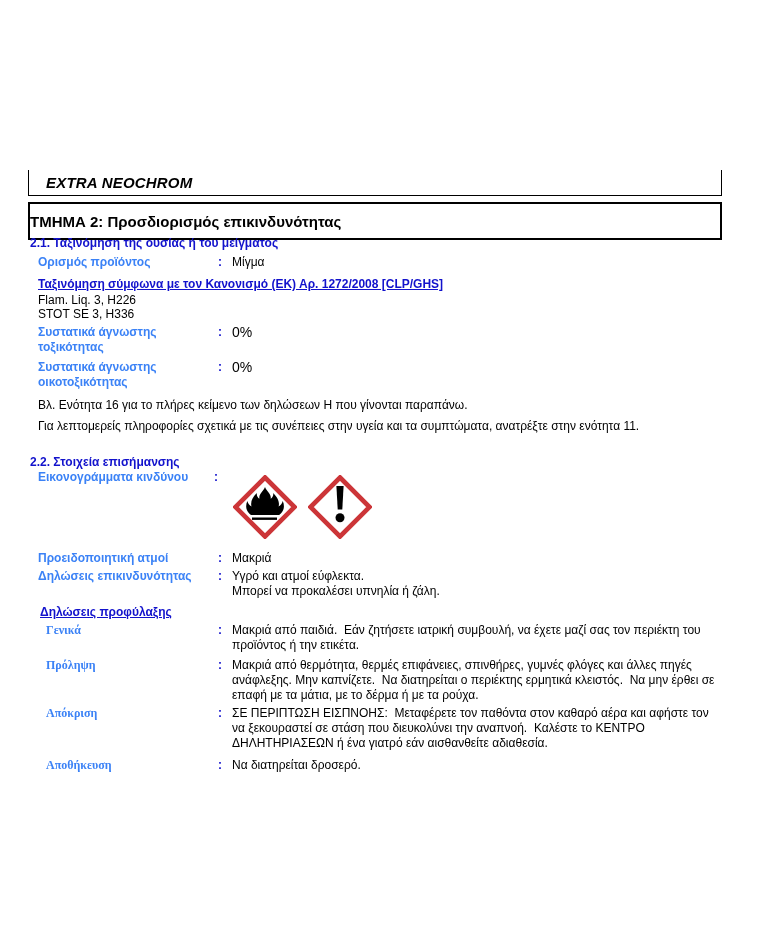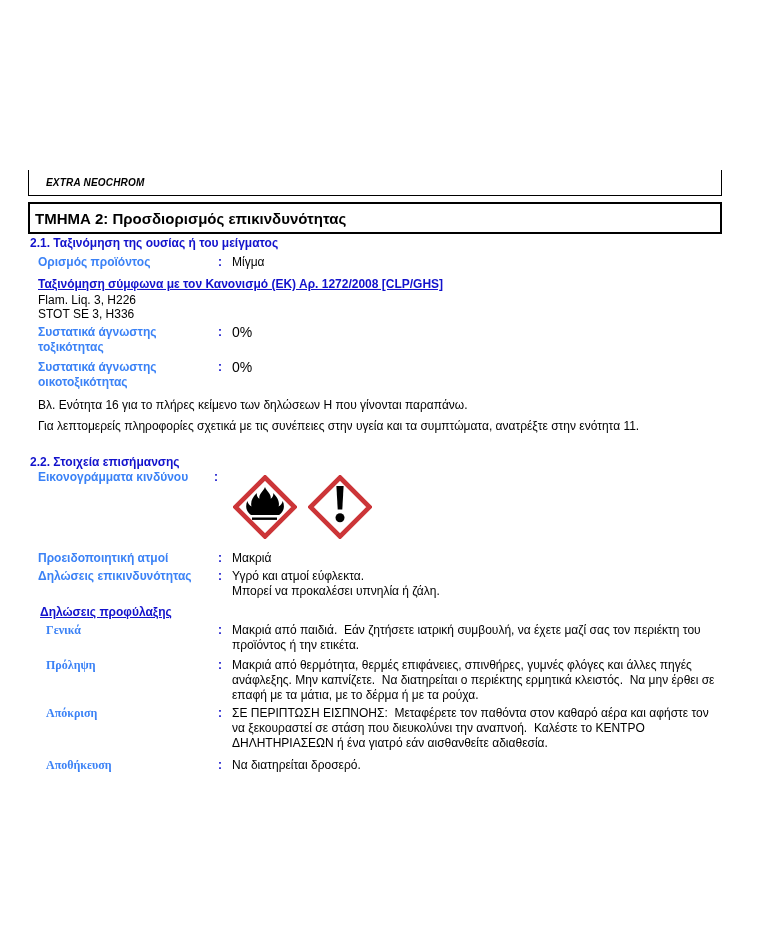--- a/index.html
+++ b/index.html
@@ -5,26 +5,26 @@
   html,body{margin:0;padding:0;background:#ffffff;}
   .page{
     position:relative;width:765px;height:945px;background:#ffffff;overflow:hidden;
     font-family:"Liberation Sans","DejaVu Sans",sans-serif;font-size:12px;color:#000;
   }
   
   .band{
     position:absolute;left:28px;top:170px;width:694px;height:26px;box-sizing:border-box;
     border-left:1px solid #000;border-right:1px solid #000;border-bottom:1px solid #000;
     display:flex;align-items:center;padding-left:17px;
-    font-weight:bold;font-style:italic;font-size:10px;letter-spacing:.2px;
+    font-weight:bold;font-style:italic;font-size:15px;letter-spacing:.2px;
   }
   
   .section-box{
-    position:absolute;left:28px;top:202px;width:694px;height:32px;box-sizing:border-box;
-    border:2px solid #000;display:flex;align-items:center;padding-left:5px;
+    position:absolute;left:28px;top:202px;width:694px;height:38px;box-sizing:border-box;
+    border:2px solid #000;display:flex;align-items:center;
     font-weight:bold;font-size:15px;
   }
   .row{position:absolute;left:0;width:765px;}
   .h-blue{position:absolute;color:#1212cc;font-weight:bold;}
   .h-blue.u{text-decoration:underline;}
   .lbl{position:absolute;left:38px;width:170px;color:#3b82f6;font-weight:bold;line-height:15px;}
   .lbl.indent{left:46px;width:162px;font-family:Liberation Serif, serif;}
   .colon{position:absolute;left:218px;color:#1212cc;font-weight:bold;line-height:15px;}
   .val{position:absolute;left:232px;width:492px;line-height:15px;white-space:pre-wrap;}
   .val.big{font-size:14px;line-height:15px;}

